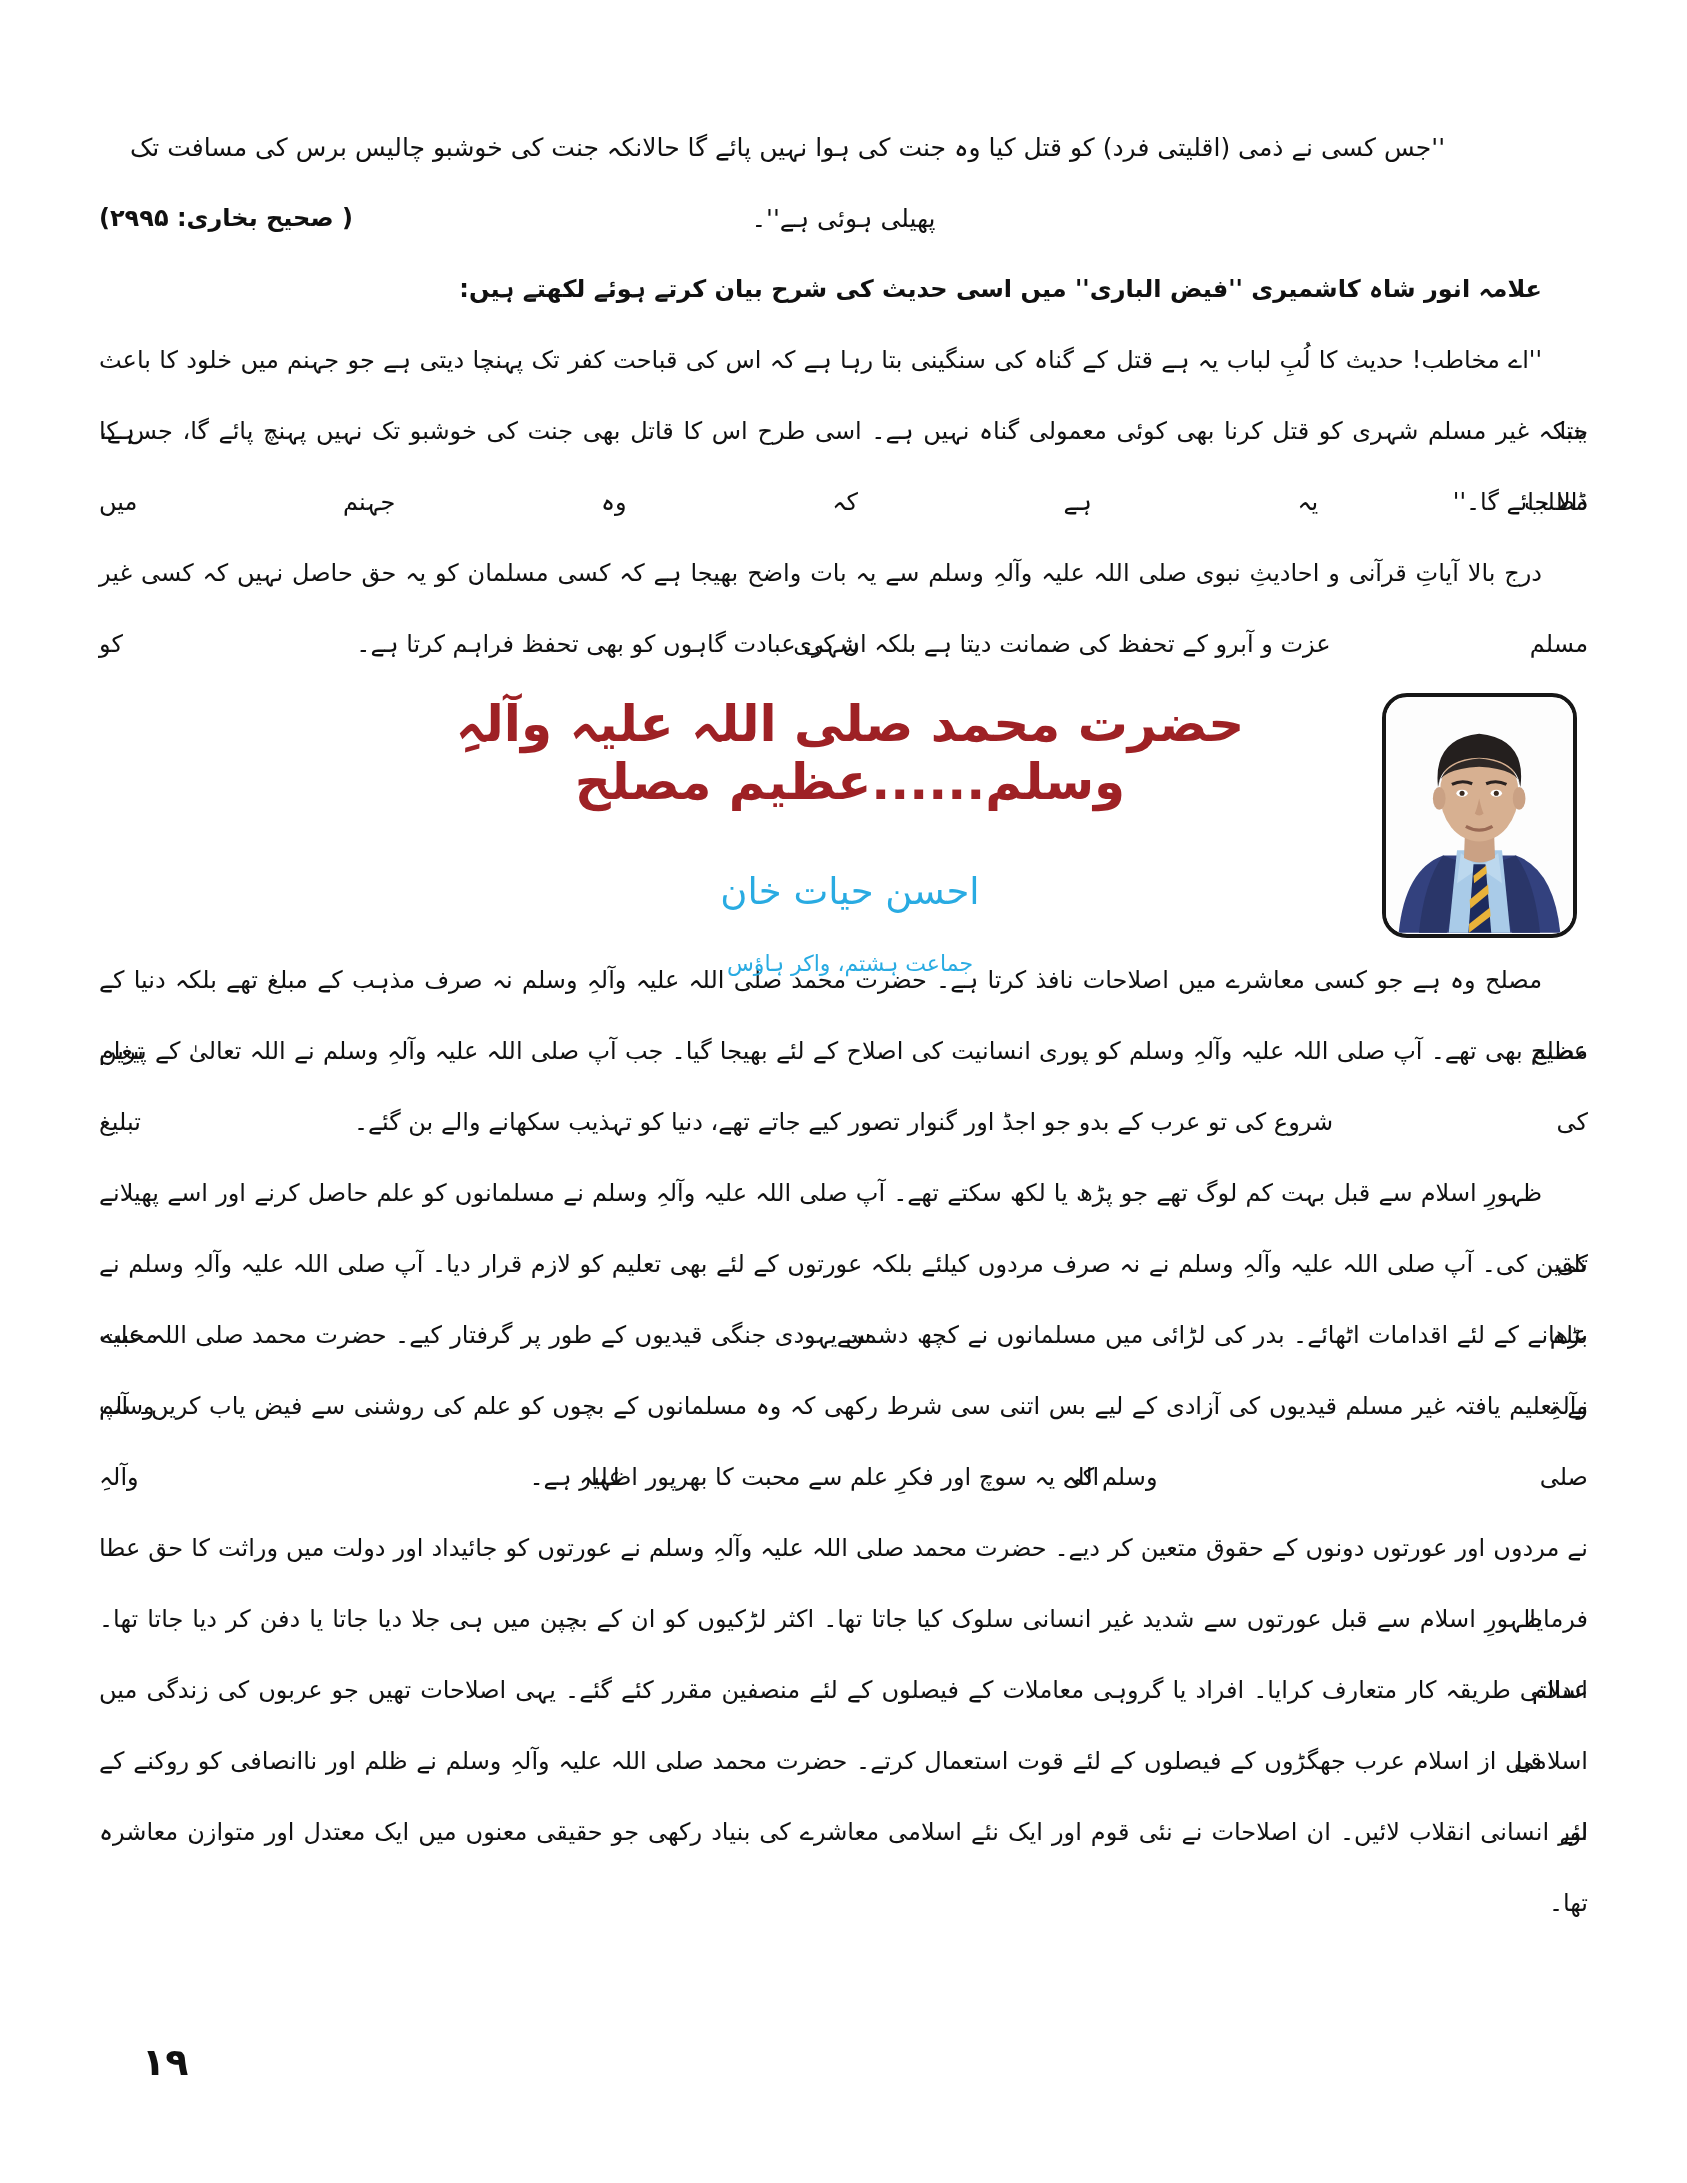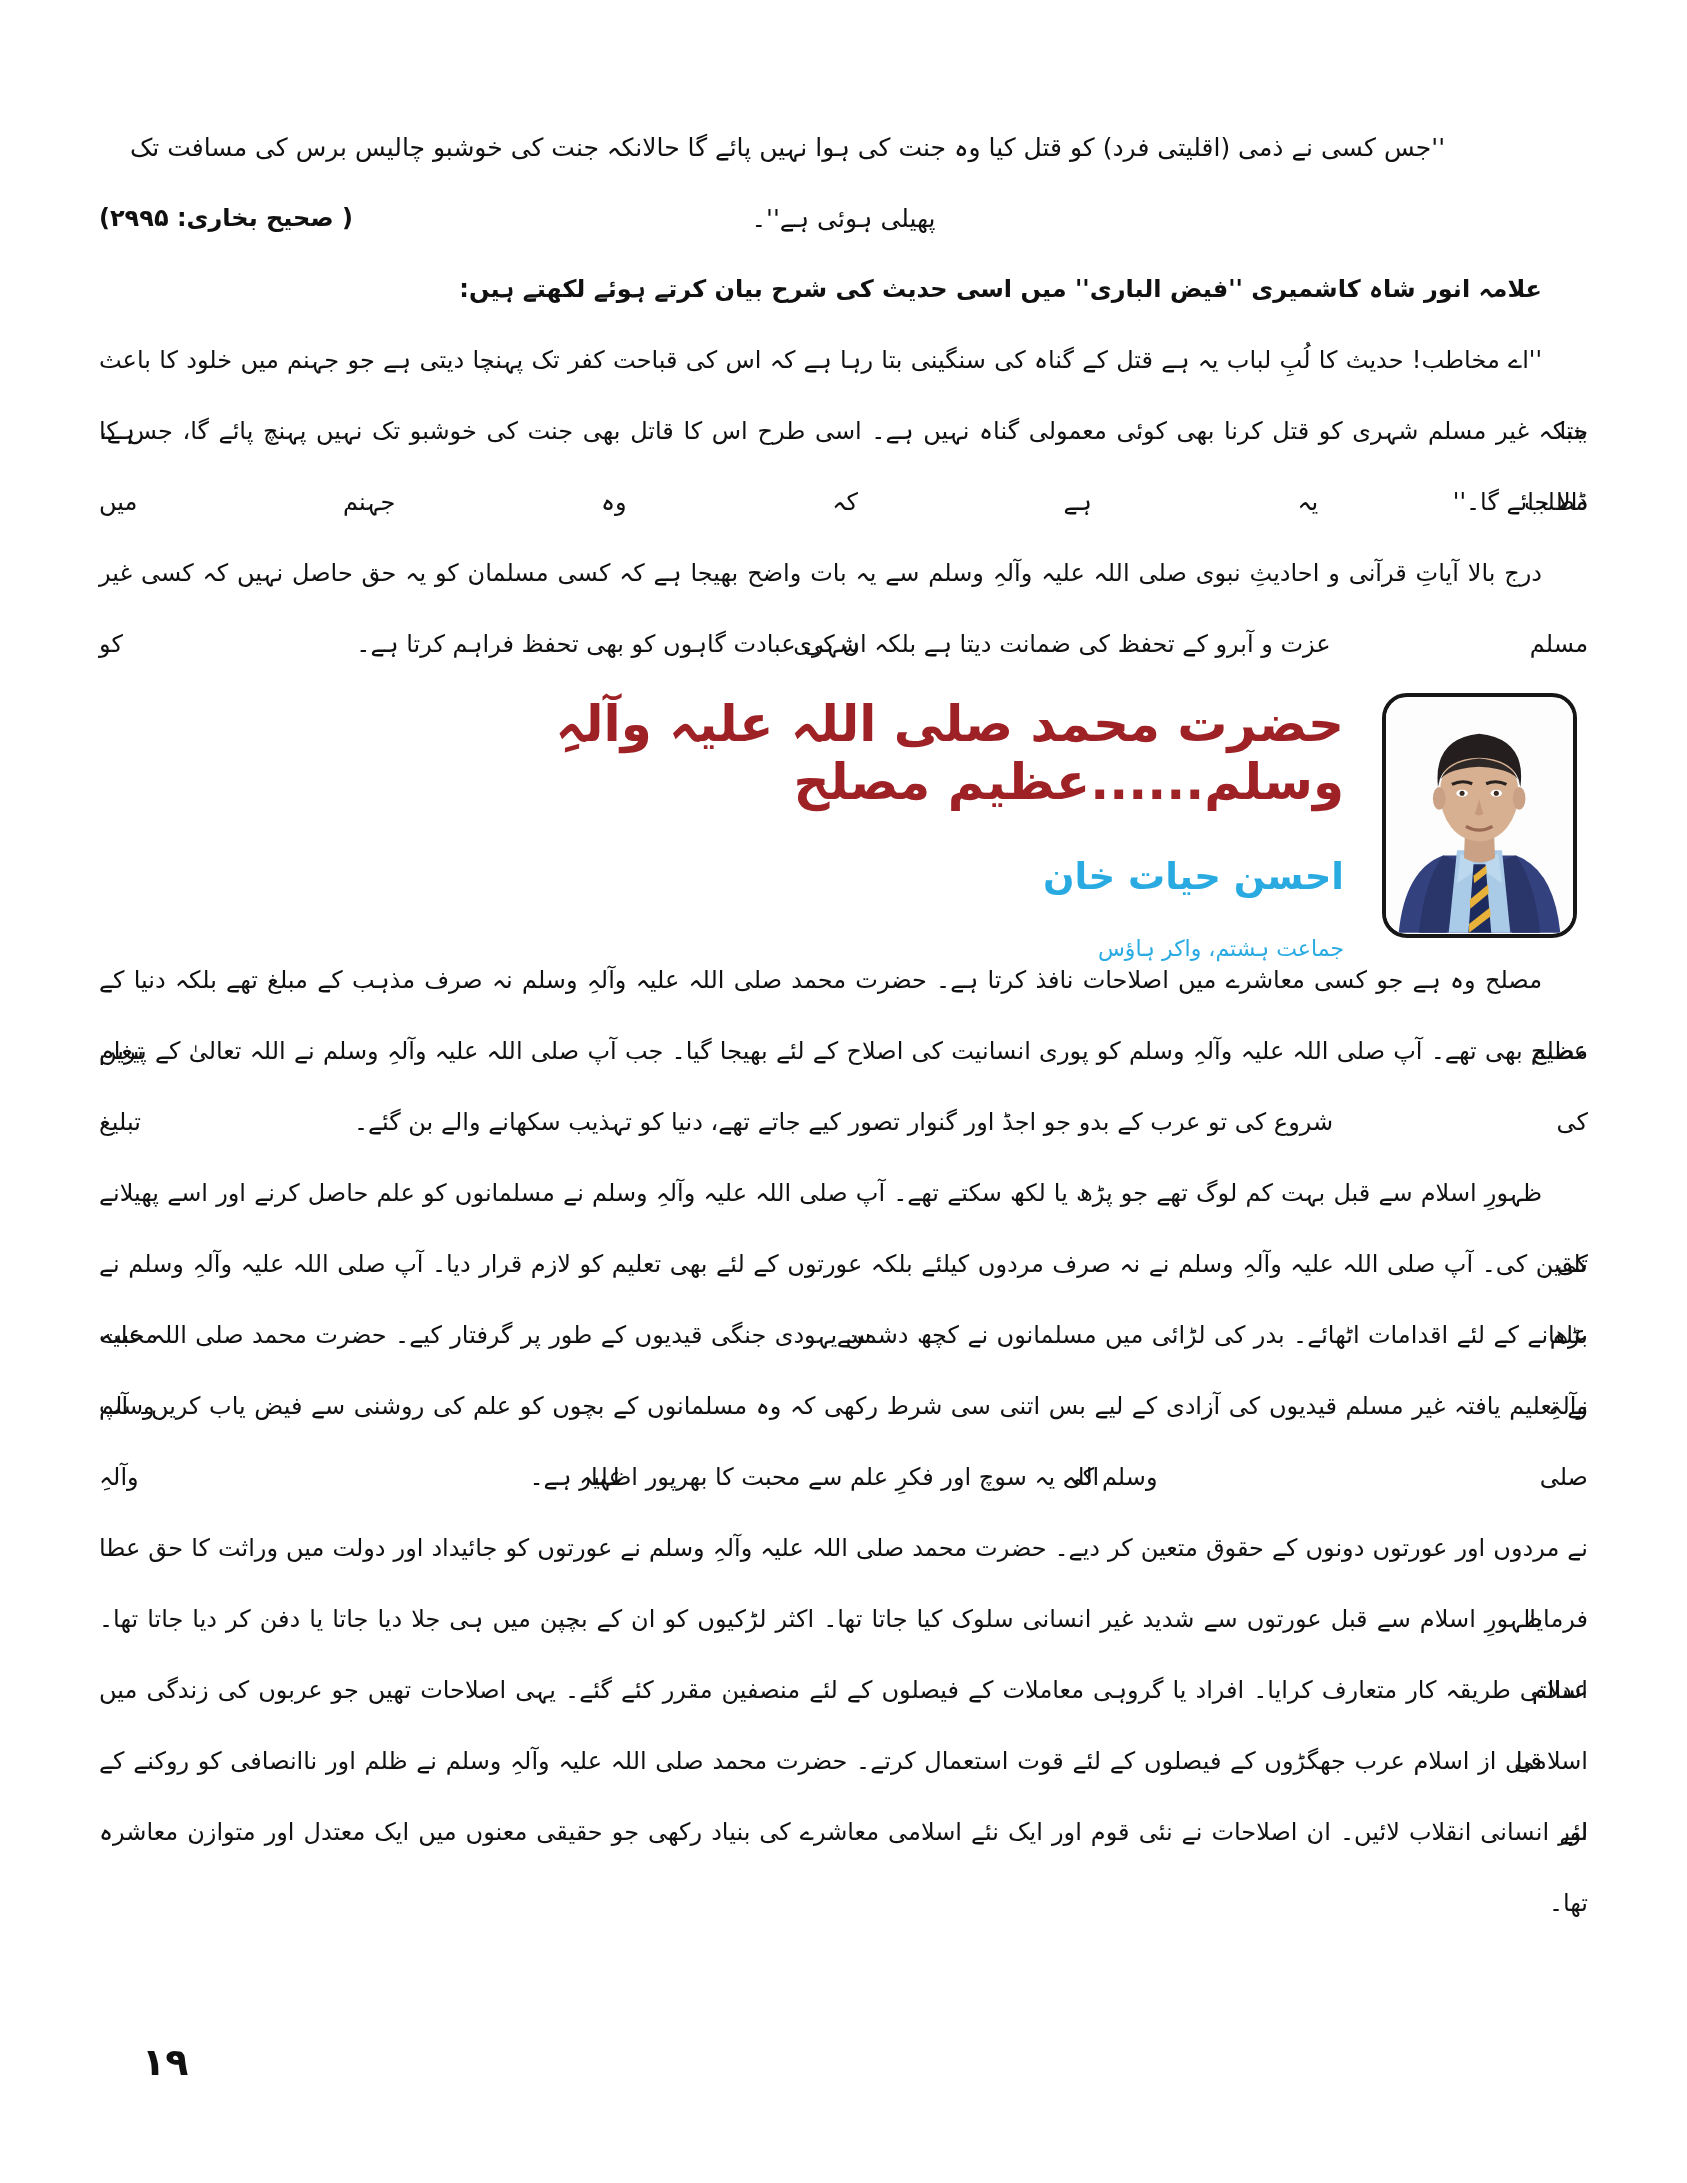--- a/index.html
+++ b/index.html
@@ -38,33 +38,34 @@
   .quote-line{ font-size:25px; font-weight:normal; }
   .ref-line{ font-size:24px; font-weight:bold; }
 
   
   .author-block{
     position:relative;
     height:265px;
   }
   .titles{
     position:absolute;
-    top:0; right:244px; left:232px;
+    top:0; right:219px; left:232px;
+    text-align:center;
   }
   .calligraphy-title{
     margin-top:14.6px;
     font-size:50px;
     font-weight:bold;
     color:#9e2125;
     letter-spacing:-0.7px;
   }
   .author-name{
-    margin-top:44px;
+    margin-top:59px;
     font-size:37px;
-    font-weight:bold;
+    font-weight:normal;
     color:#29abe2;
   }
   .author-class{
     margin-top:38px;
     font-size:22px;
     font-weight:normal;
     color:#29abe2;
   }
   .photo-frame{
     position:absolute;

